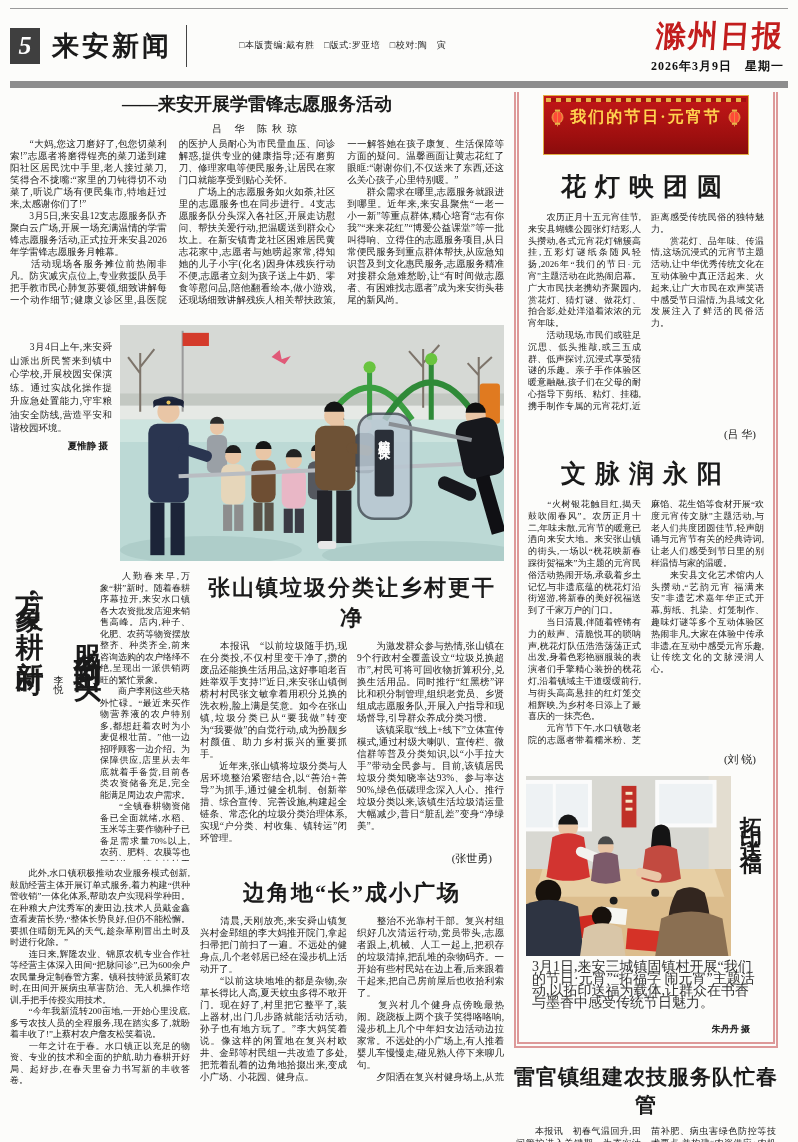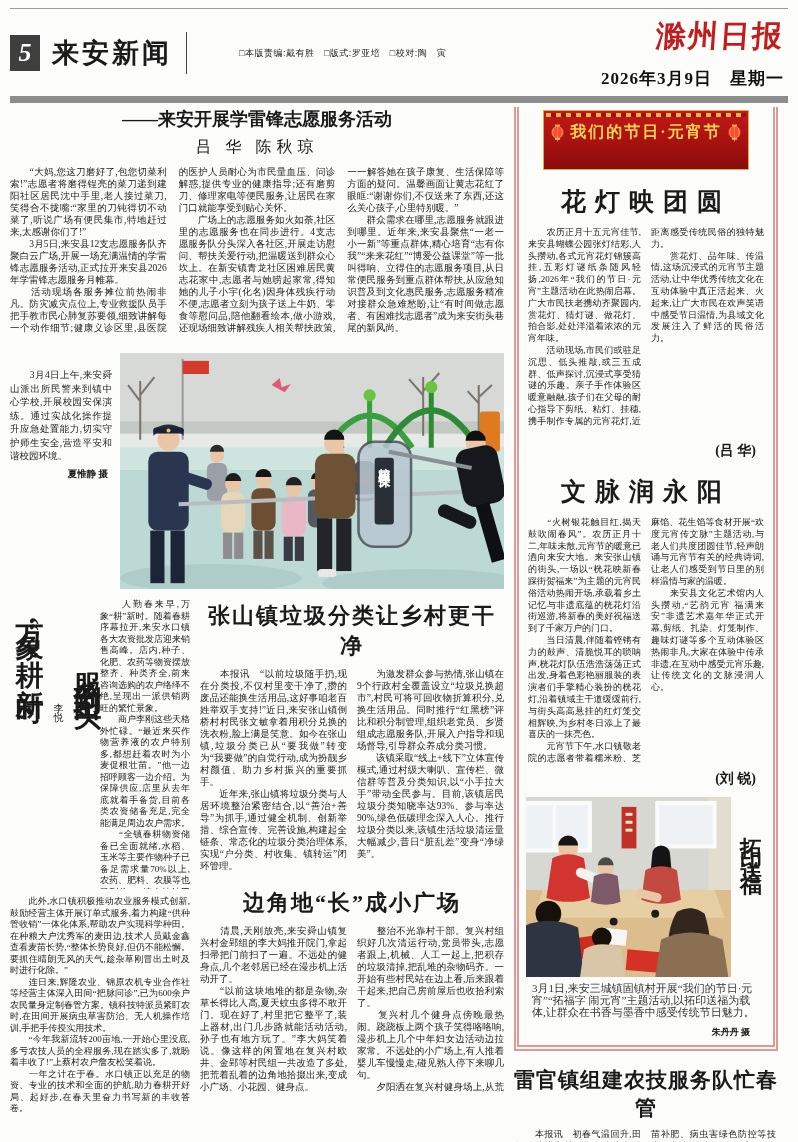--- a/index.html
+++ b/index.html
@@ -8,33 +8,33 @@
   .page { width:798px; height:1142px; background:#fcfcfa; margin:0 auto; overflow:hidden; position:relative; color:#1a1a1a; }
   .top-rule { height:1px; background:#9a9a9a; margin:8px 10px 0; }
   .header-row { display:flex; align-items:center; padding:7px 10px 3px; }
   .page-num { width:30px; height:36px; background:#3f3f3f; color:#fff; font-size:26px; font-weight:bold; font-style:italic; text-align:center; line-height:36px; }
   .section-title { font-size:27px; font-weight:900; letter-spacing:3px; margin-left:12px; font-family:"Liberation Sans","DejaVu Sans",sans-serif; }
   .hdr-div { width:1px; height:42px; background:#444; margin:0 14px; }
   .editors { font-size:9px; color:#222; letter-spacing:.5px; font-family:"Liberation Sans","DejaVu Sans",sans-serif;padding-left:38px; }
   .hdr-spacer { flex:1; }
   .masthead-wrap { text-align:right; padding-right:4px; }
   .masthead { color:#c21d1d; font-size:30px; font-weight:900; letter-spacing:2px; transform:skewX(-4deg); display:inline-block; }
-  .date-line { font-size:17px; font-weight:bold; color:#111; margin-top:10px; letter-spacing:1px; }
+  .date-line { font-size:12px; font-weight:bold; color:#111; margin-top:1px; letter-spacing:1px; }
   .thick-bar { height:7px; background:#8d8d8d; margin:3px 10px 0; }
 
   .content { display:flex; gap:10px; padding:4px 10px 0; height:1062px; }
   .left-col { width:494px; display:flex; flex-direction:column; }
   .right-col { width:264px; display:flex; flex-direction:column; }
 
   .body-text { text-align:justify; white-space:pre-wrap; overflow:hidden; color:#1b1b1b; }
 
   
   .main-head { font-size:34px; font-weight:900; text-align:center; letter-spacing:2px; margin:10px 0 5px; }
   .main-sub { font-size:18px; font-weight:bold; text-align:center; }
-  .main-byline { font-size:16px; text-align:center; letter-spacing:5px; margin:6px 0 8px; }
+  .main-byline { font-size:10px; text-align:center; letter-spacing:5px; margin:6px 0 2px; }
   .main-body { height:178px; column-count:3; column-gap:12px; column-fill:auto; font-size:9.5px; line-height:12px; }
 
   
   .sec-section { margin-top:9px; }
   .sec-head { font-size:24px; font-weight:900; letter-spacing:4px; margin:0 0 5px 6px; }
   .sec-row { display:flex; gap:8px; height:236px; }
   .sec-left { width:102px; padding-top:16px; }
   .sec-text { font-size:9.5px; line-height:13.5px; }
   .sec-byline { text-align:right; font-size:9.5px; font-weight:bold; margin-top:4px; padding-right:4px; }
   .photo-box { flex:1; overflow:hidden; background:#ccd6d2; }
@@ -47,39 +47,39 @@
   .farm-titles { width:90px; display:flex; padding-top:4px; }
   .farm-t1 { writing-mode:vertical-rl; font-size:28px; font-weight:900; letter-spacing:7px; }
   .farm-author { writing-mode:vertical-rl; font-size:10px; margin:92px 3px 0; letter-spacing:3px; }
   .farm-t2 { writing-mode:vertical-rl; font-size:28px; font-weight:900; letter-spacing:7px; margin-top:48px; }
   .farm-narrow { flex:1; font-size:9px; line-height:11.5px; }
   .farm-wide { flex:1; margin-top:7px; font-size:9px; line-height:11.5px; }
 
   .colB { flex:1; display:flex; flex-direction:column; overflow:hidden; }
   .art-head { font-size:22px; font-weight:900; text-align:center; letter-spacing:2px; margin:2px 0 7px; }
   .garbage-body { height:208px; column-count:2; column-gap:10px; column-fill:auto; font-size:9.5px; line-height:12px; }
-  .sig { text-align:right; font-size:14px; font-weight:bold; padding-right:12px; margin-top:3px; }
+  .sig { text-align:right; font-size:11px; font-weight:normal; padding-right:12px; margin-top:3px; }
   .corner-head { margin-top:12px; }
   .corner-body { height:168px; column-count:2; column-gap:10px; column-fill:auto; font-size:9.5px; line-height:12px; }
 
   
   .themed-box { border-left:5px double #d99; border-right:5px double #d99; border-bottom:6px double #d99; padding:0 5px 6px; }
   .banner { width:206px; margin:3px auto 0; background:linear-gradient(180deg,#c41818 0%,#9e0f0f 70%,#8a0c0c 100%); border:1.5px solid #e0af45; color:#ffd44f; text-align:center; font-size:16px; font-weight:900; letter-spacing:2px; padding:11px 0 26px; position:relative; display:flex; align-items:center; justify-content:center; gap:6px; }
   .banner::before { content:""; position:absolute; top:2px; left:2px; right:2px; height:4px;
      background:repeating-linear-gradient(90deg,#e8b64a 0 5px,#a31010 5px 10px); }
   .lantern-ico { width:13px; height:18px; flex:0 0 auto; }
   .r-head { font-size:25px; font-weight:900; text-align:center; letter-spacing:9px; margin:15px 0 9px;font-family:Liberation Serif, serif; }
   .r-body { column-count:2; column-gap:10px; column-fill:auto; font-size:9px; line-height:11.8px; margin:0 4px; }
   .lant-body { height:212px; }
   .wenmai-body { height:250px; }
   .tuoyin { display:flex; gap:5px; margin:9px 2px 0; height:180px; }
   .tuoyin-photo { flex:1; overflow:hidden; background:#d8d5cd; }
   .tuoyin-photo svg { width:100%; height:100%; display:block; }
   .tuoyin-vcap { writing-mode:vertical-rl; font-size:22px; font-weight:900; letter-spacing:12px; padding-top:22px; }
-  .tuoyin-cap { font-size:11px; line-height:12px; margin:5px 8px 8px; color:#333; }
+  .tuoyin-cap { font-size:14px; line-height:12px; margin:5px 8px 14px; color:#333; }
   .cap-byline { text-align:right; font-size:9px; font-weight:bold; padding-right:10px; margin:1px 8px 0; }
 
   .nongji { margin-top:10px; }
   .nongji-head { font-size:21px; font-weight:900; text-align:center; letter-spacing:1px; margin:5px 0 7px; }
   .nongji-body { height:136px; column-count:2; column-gap:10px; column-fill:auto; font-size:9px; line-height:11.8px; margin:0 2px; }
 </style>
 </head>
 <body>
 
 <div class="page">
@@ -108,21 +108,21 @@
 　　3月5日,来安县12支志愿服务队齐聚白云广场,开展一场充满温情的学雷锋志愿服务活动,正式拉开来安县2026年学雷锋志愿服务月帷幕。
 　　活动现场各服务摊位前热闹非凡。防灾减灾点位上,专业救援队员手把手教市民心肺复苏要领,细致讲解每一个动作细节;健康义诊区里,县医院的医护人员耐心为市民量血压、问诊解惑,提供专业的健康指导;还有磨剪刀、修理家电等便民服务,让居民在家门口就能享受到贴心关怀。
 　　广场上的志愿服务如火如荼,社区里的志愿服务也在同步进行。4支志愿服务队分头深入各社区,开展走访慰问、帮扶关爱行动,把温暖送到群众心坎上。在新安镇青龙社区困难居民黄志花家中,志愿者与她唠起家常,得知她的儿子小宇(化名)因身体残疾行动不便,志愿者立刻为孩子送上牛奶、零食等慰问品,陪他翻看绘本,做小游戏,还现场细致讲解残疾人相关帮扶政策,一一解答她在孩子康复、生活保障等方面的疑问。温馨画面让黄志花红了眼眶:“谢谢你们,不仅送来了东西,还这么关心孩子,心里特别暖。”
 　　群众需求在哪里,志愿服务就跟进到哪里。近年来,来安县聚焦“一老一小一新”等重点群体,精心培育“志有你我”“来来花红”“博爱公益课堂”等一批叫得响、立得住的志愿服务项目,从日常便民服务到重点群体帮扶,从应急知识普及到文化惠民服务,志愿服务精准对接群众急难愁盼,让“有时间做志愿者、有困难找志愿者”成为来安街头巷尾的新风尚。
 　　“学雷锋不是一阵风,而是要吹成四季风。”来安县委社会工作部部长张国圣表示,来安县深耕“滁州有让·心安地”社会治理品牌,始终坚持以群众需求为导向开展志愿服务,将持续深化学雷锋志愿服务常态化、制度化建设,让雷锋精神融入日常、化作经常。</div>
       </div>
 
       <div class="sec-section">
         <div class="sec-row">
           <div class="sec-left">
-            <div class="sec-text body-text">　　3月4日上午,来安舜山派出所民警来到镇中心学校,开展校园安保演练。通过实战化操作提升应急处置能力,切实守护师生安全,营造平安和谐校园环境。</div>
+            <div class="sec-text body-text">　　3月4日上午,来安舜山派出所民警来到镇中心学校,开展校园安保演练。通过实战化操作提升应急处置能力,守牢粮油安全防线,营造平安和谐校园环境。</div>
             <div class="sec-byline">夏惟静 摄</div>
           </div>
           <div class="photo-box">
             <svg viewBox="0 0 380 238" preserveAspectRatio="xMidYMid slice">
               <rect x="0" y="0" width="380" height="96" fill="#d6d9d5"></rect>
               <rect x="0" y="70" width="380" height="14" fill="#c3c8c2"></rect>
               <rect x="0" y="82" width="380" height="14" fill="#e6e9e5"></rect>
               <g stroke="#7d746a" stroke-width="2" fill="none">
                 <path d="M20 88 V30 M20 50 L8 34 M20 44 L34 26"></path>
                 <path d="M300 84 V26 M300 44 L286 28 M300 40 L316 22"></path>
@@ -230,20 +230,21 @@
 　　一年之计在于春。水口镇正以充足的物资、专业的技术和全面的护航,助力春耕开好局、起好步,在春天里奋力书写新的丰收答卷。</div>
         </div>
 
         <div class="colB">
           <div>
             <div class="art-head">张山镇垃圾分类让乡村更干净</div>
             <div class="garbage-body body-text">　　本报讯　“以前垃圾随手扔,现在分类投,不仅村里变干净了,攒的废品还能换生活用品,这好事咱老百姓举双手支持!”近日,来安张山镇倒桥村村民张文敏拿着用积分兑换的洗衣粉,脸上满是笑意。如今在张山镇,垃圾分类已从“要我做”转变为“我要做”的自觉行动,成为扮靓乡村颜值、助力乡村振兴的重要抓手。
 　　近年来,张山镇将垃圾分类与人居环境整治紧密结合,以“善治+善导”为抓手,通过健全机制、创新举措、综合宣传、完善设施,构建起全链条、常态化的垃圾分类治理体系,实现“户分类、村收集、镇转运”闭环管理。
 　　为激发群众参与热情,张山镇在9个行政村全覆盖设立“垃圾兑换超市”,村民可将可回收物折算积分,兑换生活用品。同时推行“红黑榜”评比和积分制管理,组织老党员、乡贤组成志愿服务队,开展入户指导和现场督导,引导群众养成分类习惯。
 　　该镇采取“线上+线下”立体宣传模式,通过村级大喇叭、宣传栏、微信群等普及分类知识,以“小手拉大手”带动全民参与。目前,该镇居民垃圾分类知晓率达93%、参与率达90%,绿色低碳理念深入人心。推行垃圾分类以来,该镇生活垃圾清运量大幅减少,昔日“脏乱差”变身“净绿美”。</div>
+            <div class="sig">(张世勇)</div>
           </div>
           <div>
             <div class="art-head corner-head">边角地“长”成小广场</div>
             <div class="corner-body body-text">　　清晨,天刚放亮,来安舜山镇复兴村金郢组的李大妈推开院门,拿起扫帚把门前扫了一遍。不远处的健身点,几个老邻居已经在漫步机上活动开了。
 　　“以前这块地堆的都是杂物,杂草长得比人高,夏天蚊虫多得不敢开门。现在好了,村里把它整平了,装上器材,出门几步路就能活动活动,孙子也有地方玩了。”李大妈笑着说。像这样的闲置地在复兴村欧井、金郢等村民组一共改造了多处,把荒着乱着的边角地拾掇出来,变成小广场、小花园、健身点。
 　　整治不光靠村干部。复兴村组织好几次清运行动,党员带头,志愿者跟上,机械、人工一起上,把积存的垃圾清掉,把乱堆的杂物码齐。一开始有些村民站在边上看,后来跟着干起来,把自己房前屋后也收拾利索了。
 　　复兴村几个健身点傍晚最热闹。跷跷板上两个孩子笑得咯咯响,漫步机上几个中年妇女边活动边拉家常。不远处的小广场上,有人推着婴儿车慢慢走,碰见熟人停下来聊几句。
 　　夕阳洒在复兴村健身场上,从荒闲地到健身场,从杂乱差到干净美。环境好了,日子越过越美。</div>
 
           </div>

